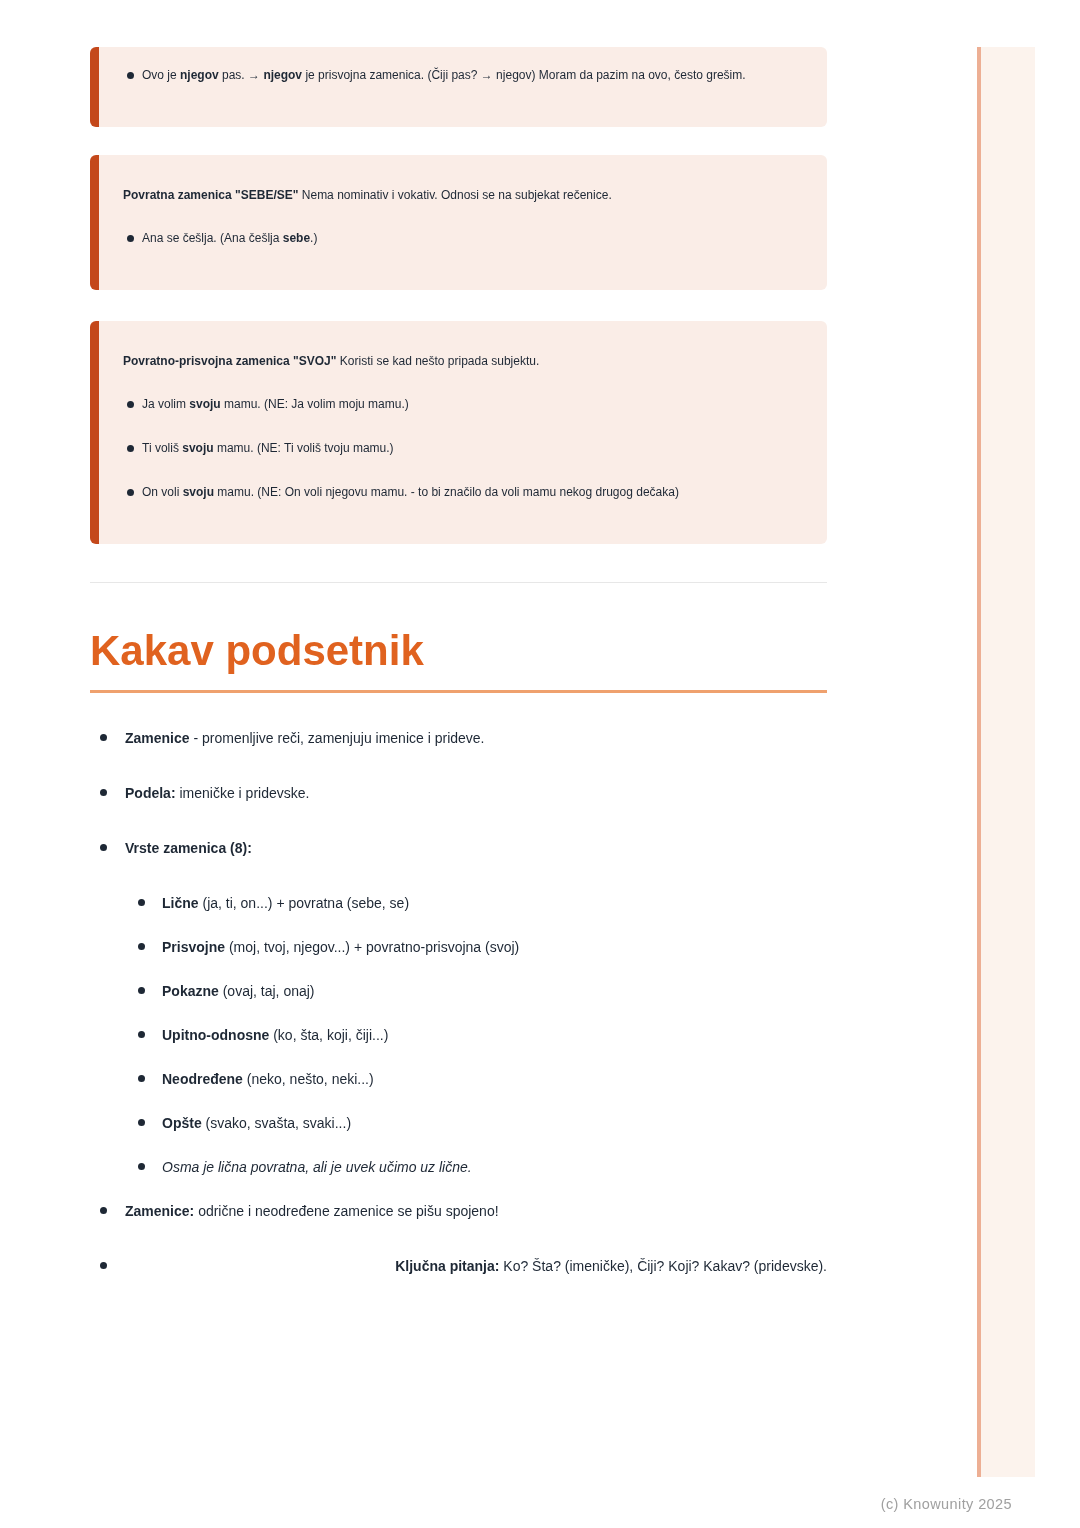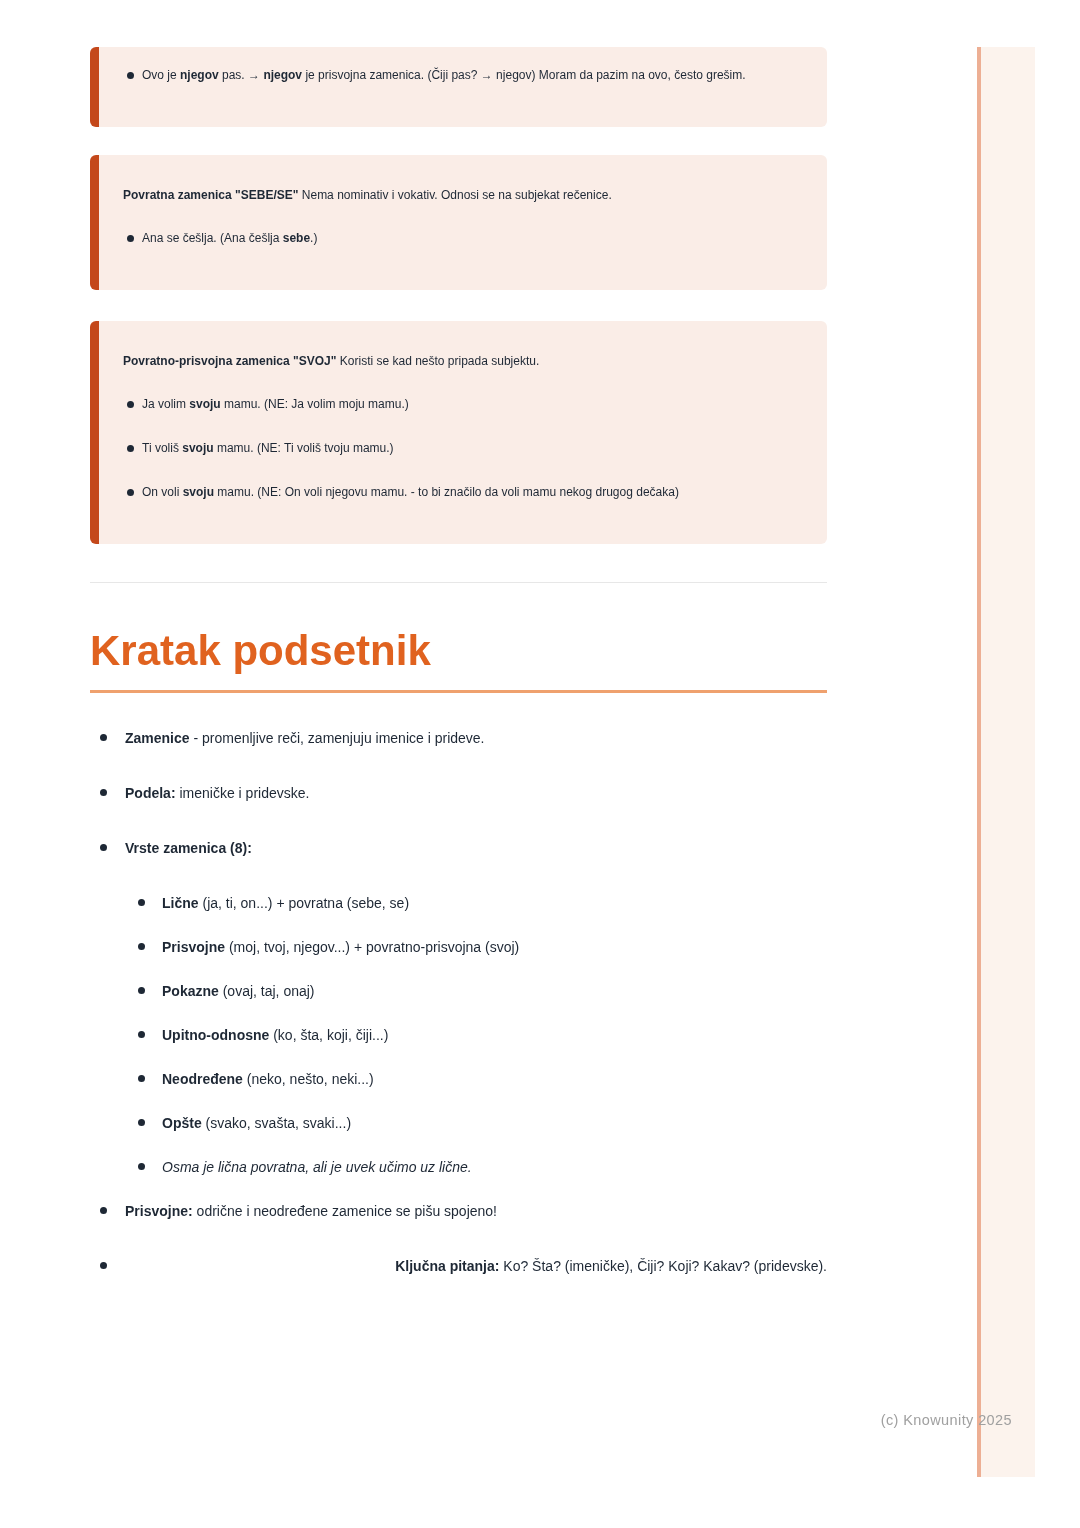--- a/index.html
+++ b/index.html
@@ -14,21 +14,21 @@
   .side-decoration {
     position: absolute;
     left: 977px; top: 47px;
     width: 54px; height: 1430px;
     background: var(--side-panel, #FCF3ED);
     border-left: 4px solid var(--side-stripe, #EDAF94);
     z-index: 1;
   }
   .copyright {
     position: absolute;
-    top: 1412px; right: 68px;
+    top: 1496px; right: 68px;
     font-size: 14.5px;
     letter-spacing: 0.4px;
     color: var(--muted, #A0A0A0);
     z-index: 2;
   }
   .content {
     position: absolute;
     left: 90px; top: 0;
     width: 737px;
   }
@@ -136,30 +136,30 @@
     <p class="lead"><span style="font-weight: 700;">Povratno-prisvojna zamenica "SVOJ"</span><span> Koristi se kad nešto pripada subjektu.</span></p>
     <ul>
         <li><span>Ja volim </span><span style="font-weight: 700;">svoju</span><span> mamu. (NE: Ja volim moju mamu.)</span></li>
         <li><span>Ti voliš </span><span style="font-weight: 700;">svoju</span><span> mamu. (NE: Ti voliš tvoju mamu.)</span></li>
         <li><span>On voli </span><span style="font-weight: 700;">svoju</span><span> mamu. (NE: On voli njegovu mamu. - to bi značilo da voli mamu nekog drugog dečaka)</span></li>
       </ul>
   </div>
 
   <hr class="divider">
 
-  <h1 class="section-title">Kratak podsetnik</h1>
+  <h1 class="section-title">Kakav podsetnik</h1>
 
   <ul class="summary-list">
       <li><span style="font-weight: 700;">Zamenice</span><span> - promenljive reči, zamenjuju imenice i prideve.</span></li>
       <li><span style="font-weight: 700;">Podela:</span><span> imeničke i pridevske.</span></li>
       <li><span style="font-weight: 700;">Vrste zamenica (8):</span></li>
       <li class="lvl2"><span style="font-weight: 700;">Lične</span><span> (ja, ti, on...) + povratna (sebe, se)</span></li>
       <li class="lvl2"><span style="font-weight: 700;">Prisvojne</span><span> (moj, tvoj, njegov...) + povratno-prisvojna (svoj)</span></li>
       <li class="lvl2"><span style="font-weight: 700;">Pokazne</span><span> (ovaj, taj, onaj)</span></li>
       <li class="lvl2"><span style="font-weight: 700;">Upitno-odnosne</span><span> (ko, šta, koji, čiji...)</span></li>
       <li class="lvl2"><span style="font-weight: 700;">Neodređene</span><span> (neko, nešto, neki...)</span></li>
       <li class="lvl2"><span style="font-weight: 700;">Opšte</span><span> (svako, svašta, svaki...)</span></li>
       <li class="lvl2"><span style="font-style: italic; text-align: right;">Osma je lična povratna, ali je uvek učimo uz lične.</span></li>
-      <li><span style="font-weight: 700;">Prisvojne:</span><span> odrične i neodređene zamenice se pišu spojeno!</span></li>
+      <li><span style="font-weight: 700;">Zamenice:</span><span> odrične i neodređene zamenice se pišu spojeno!</span></li>
       <li><span style="font-weight: 700;">Ključna pitanja:</span><span> Ko? Šta? (imeničke), Čiji? Koji? Kakav? (pridevske).</span></li>
     </ul>
 
 </div>
 
 </body></html>

